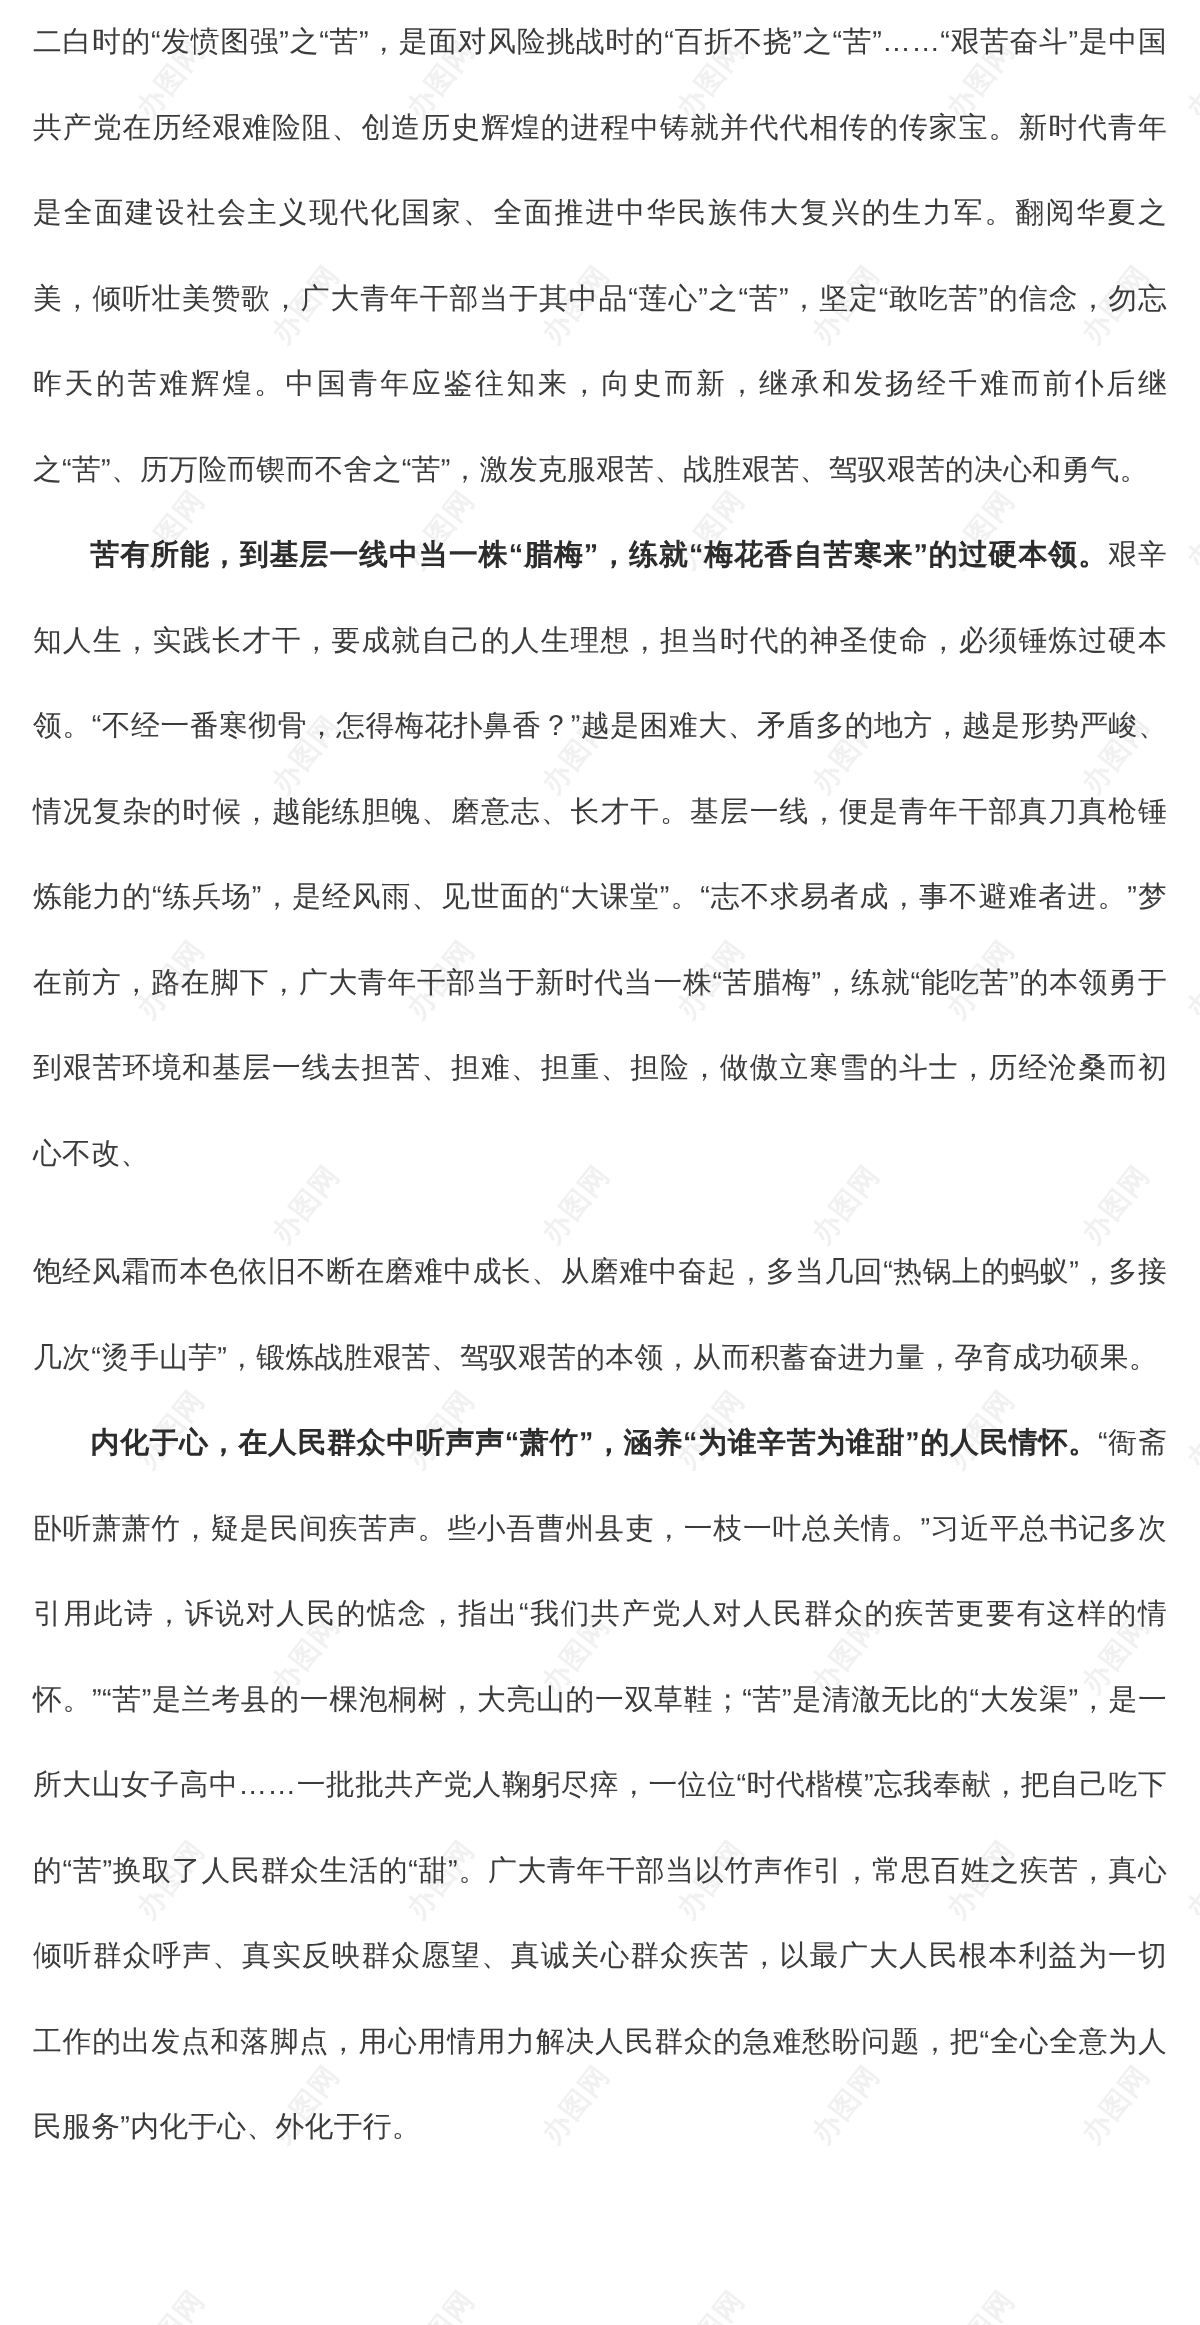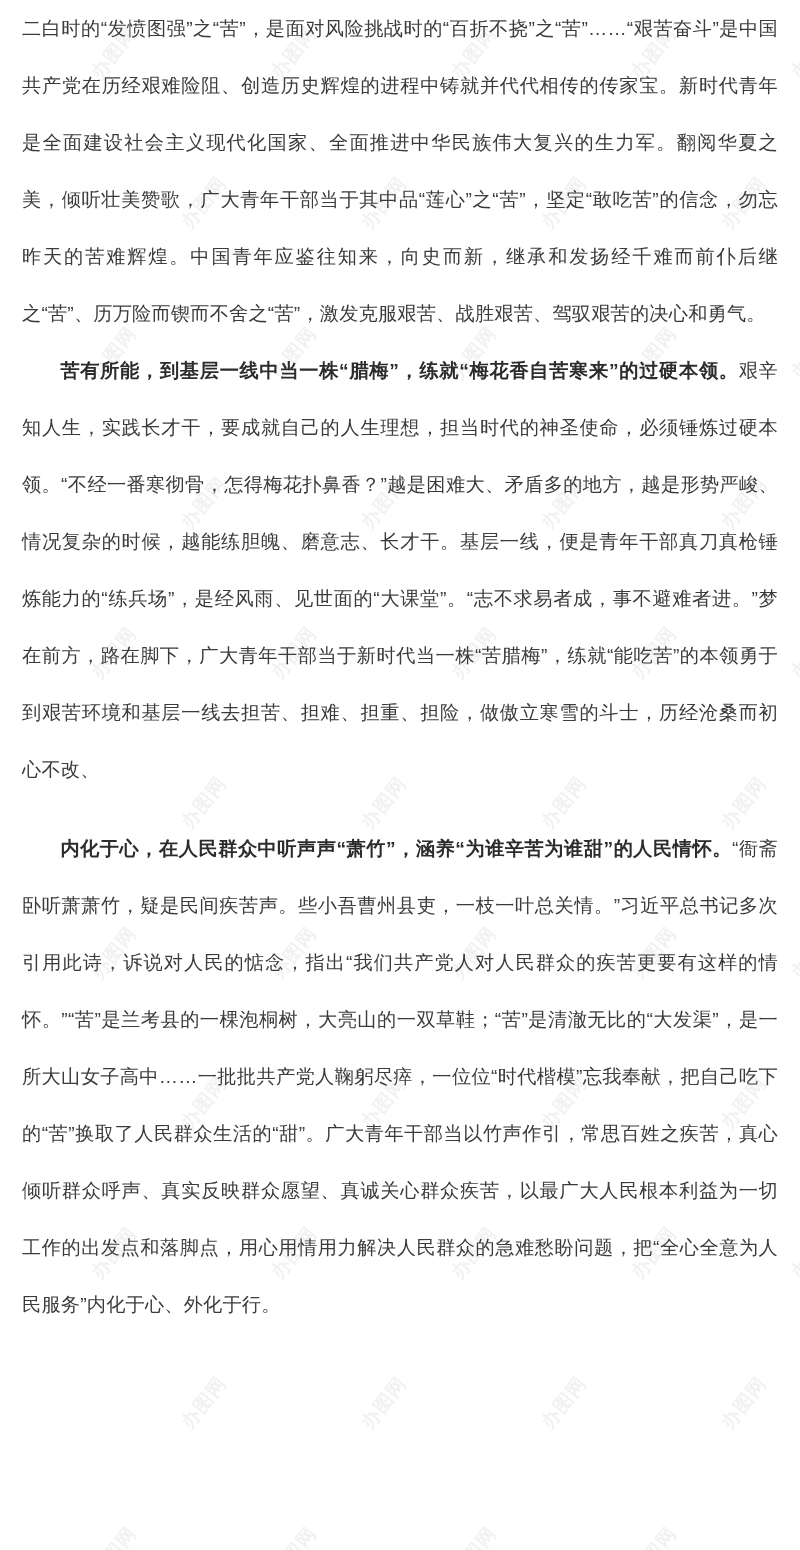--- a/index.html
+++ b/index.html
@@ -135,20 +135,23 @@
   </p>
 
   <div class="para-gap-sm"></div>
 
   <p id="p-second" class="para indented">
     <span class="lead">苦有所能，到基层一线中当一株“腊梅”，练就“梅花香自苦寒来”的过硬本领。</span><span>艰辛知人生，实践长才干，要成就自己的人生理想，担当时代的神圣使命，必须锤炼过硬本领。“不经一番寒彻骨，怎得梅花扑鼻香？”越是困难大、矛盾多的地方，越是形势严峻、情况复杂的时候，越能练胆魄、磨意志、长才干。基层一线，便是青年干部真刀真枪锤炼能力的“练兵场”，是经风雨、见世面的“大课堂”。“志不求易者成，事不避难者进。”梦在前方，路在脚下，广大青年干部当于新时代当一株“苦腊梅”，练就“能吃苦”的本领勇于到艰苦环境和基层一线去担苦、担难、担重、担险，做傲立寒雪的斗士，历经沧桑而初心不改、</span>
   </p>
 
   <div class="para-gap-md"></div>
 
+  <p id="p-second-cont" class="para">
+    <span>饱经风霜而本色依旧不断在磨难中成长、从磨难中奋起，多当几回“热锅上的蚂蚁”，多接几次“烫手山芋”，锻炼战胜艰苦、驾驭艰苦的本领，从而积蓄奋进力量，孕育成功硕果。</span>
+  </p>
 
   <div class="para-gap-sm"></div>
 
   <p id="p-third" class="para indented">
     <span class="lead">内化于心，在人民群众中听声声“萧竹”，涵养“为谁辛苦为谁甜”的人民情怀。</span><span>“衙斋卧听萧萧竹，疑是民间疾苦声。些小吾曹州县吏，一枝一叶总关情。”习近平总书记多次引用此诗，诉说对人民的惦念，指出“我们共产党人对人民群众的疾苦更要有这样的情怀。”“苦”是兰考县的一棵泡桐树，大亮山的一双草鞋；“苦”是清澈无比的“大发渠”，是一所大山女子高中……一批批共产党人鞠躬尽瘁，一位位“时代楷模”忘我奉献，把自己吃下的“苦”换取了人民群众生活的“甜”。广大青年干部当以竹声作引，常思百姓之疾苦，真心倾听群众呼声、真实反映群众愿望、真诚关心群众疾苦，以最广大人民根本利益为一切工作的出发点和落脚点，用心用情用力解决人民群众的急难愁盼问题，把“全心全意为人民服务”内化于心、外化于行。</span>
   </p>
 
 </div>
 
 </body></html>

